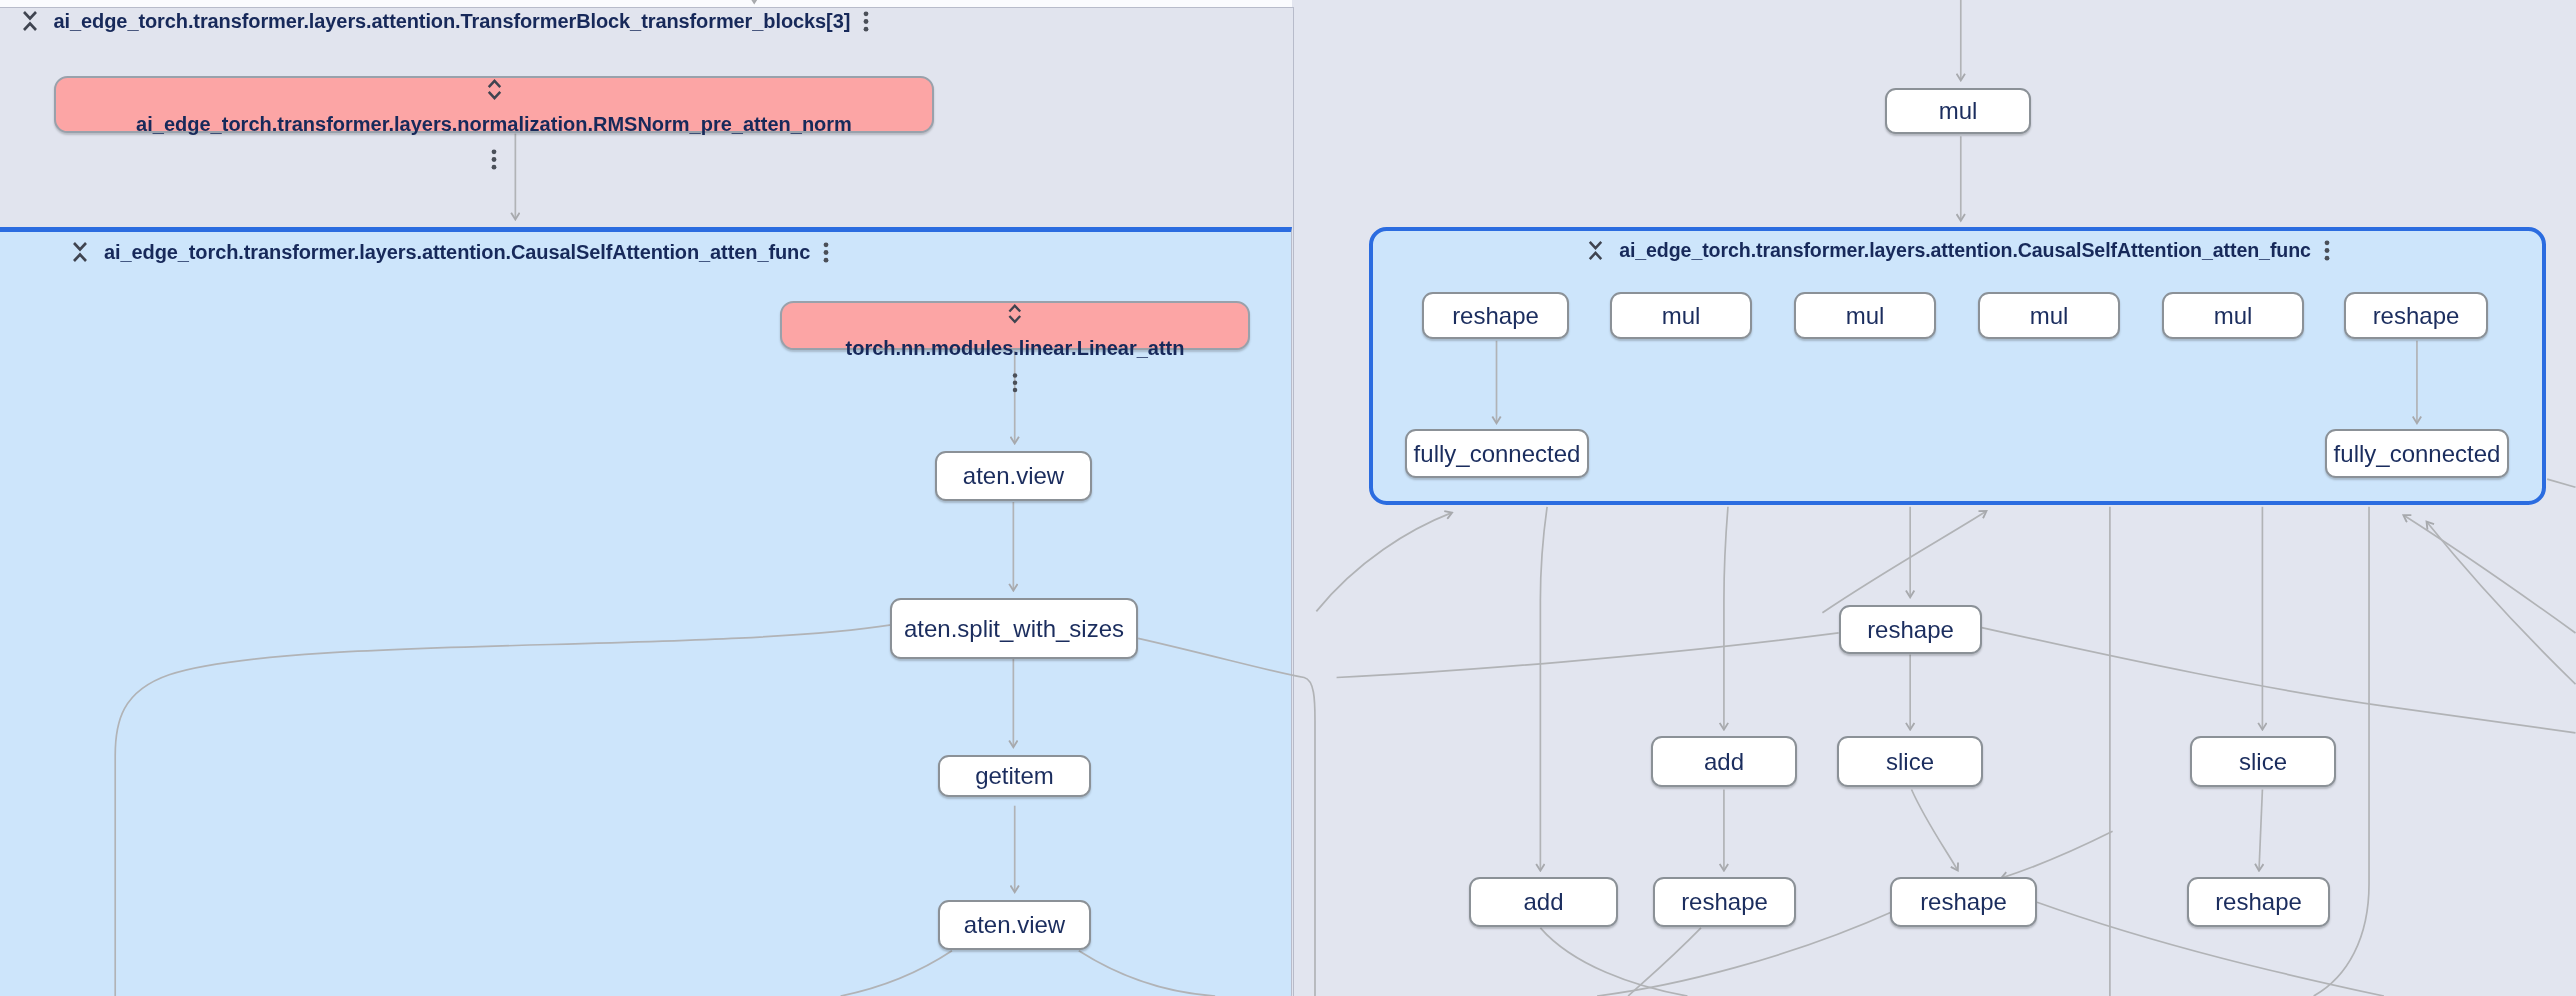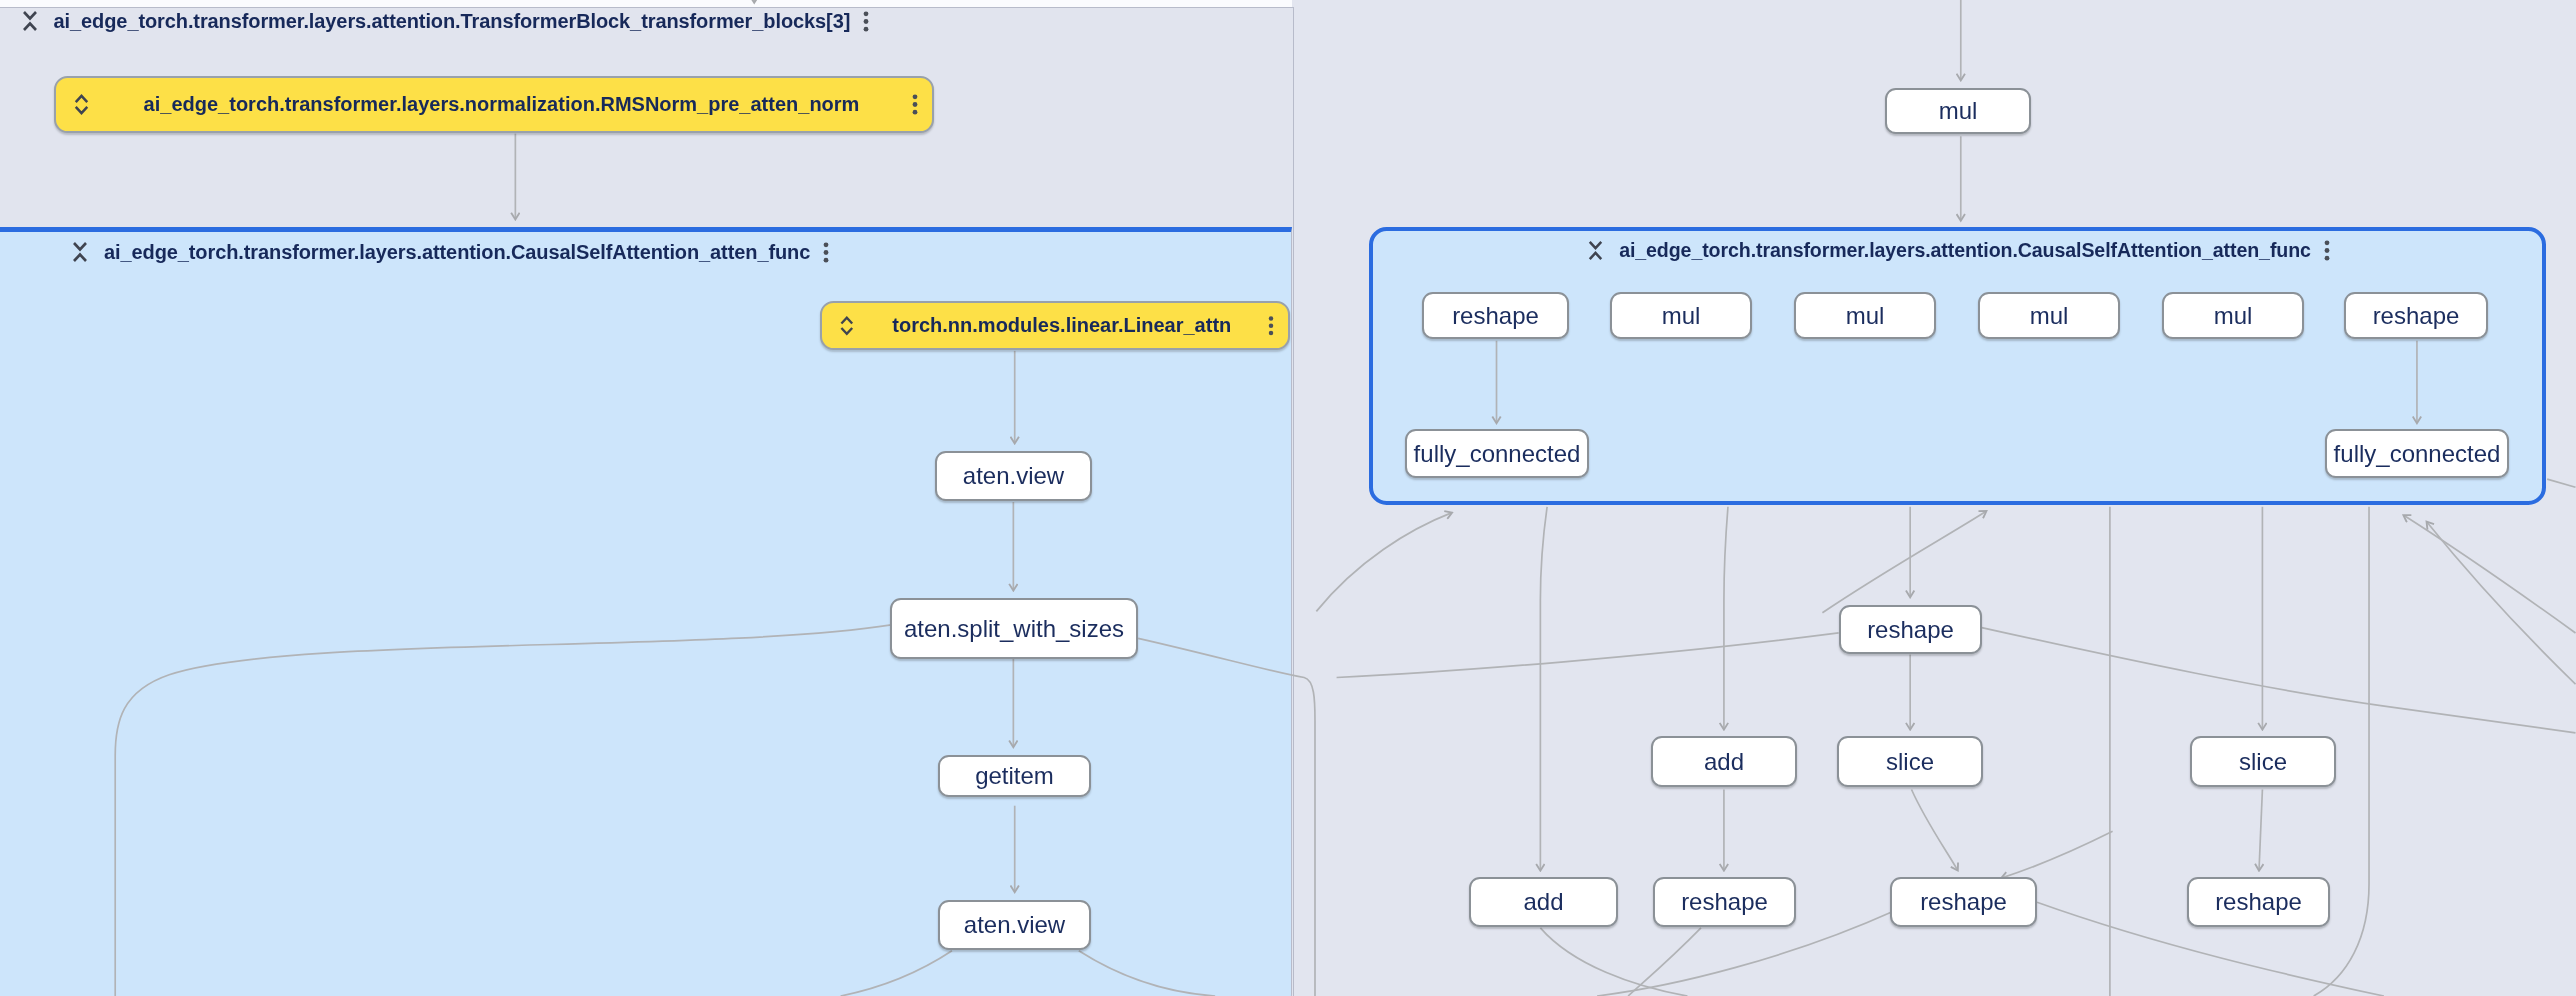--- a/index.html
+++ b/index.html
@@ -35,24 +35,24 @@
   .icon-btn{display:flex;align-items:center;justify-content:center;cursor:pointer;}
   
   .node{
     position:absolute;display:flex;align-items:center;justify-content:center;
     background:#ffffff;border:2px solid #8b9197;border-radius:10.8px;
     color:#1b2d5e;font-size:24px;font-weight:500;white-space:nowrap;
     box-shadow:0 2px 2px rgba(60,64,67,.28);box-sizing:border-box;
   }
   .pill{
     position:absolute;display:flex;align-items:center;
-    background:#fde047;border:2px solid #99a1ab;border-radius:13.5px;
+    background:#fca5a5;border:2px solid #99a1ab;border-radius:13.5px;
     color:#17295a;font-size:20px;font-weight:600;white-space:nowrap;
     box-shadow:0 2px 2px rgba(60,64,67,.25);box-sizing:border-box;
-    padding:0 13.5px;gap:12px;
+    padding:0 13.5px;gap:12px;flex-direction:column;
   }
   .pill .lbl{flex:1;text-align:center;}
   svg.edges{position:absolute;left:0;top:0;z-index:5;pointer-events:none;}
   .node,.pill{z-index:10;}
   .title-layer{z-index:12;}
 </style>
 </head>
 <body>
 
 <div class="abs white-strip"></div>
@@ -183,21 +183,21 @@
     <svg width="8" height="23" viewBox="0 0 8 24">
         <g fill="#4a4f58">
           <circle cx="4" cy="4" r="2.5"></circle>
           <circle cx="4" cy="12" r="2.5"></circle>
           <circle cx="4" cy="20" r="2.5"></circle>
         </g>
       </svg>
   </span>
 </div>
 
-<div class="pill" style="left:820px;top:301px;width:470px;height:49px;">
+<div class="pill" style="left:780px;top:301px;width:470px;height:49px;">
   <span class="icon-btn">
     <svg width="21.6" height="21.6" viewBox="0 0 24 24">
         <g fill="none" stroke="#3f4450" stroke-width="2.6">
           <path d="M6,9.5 L12,3 L18,9.5"></path>
           <path d="M6,14.5 L12,21 L18,14.5"></path>
         </g>
       </svg>
   </span>
   <span class="lbl">torch.nn.modules.linear.Linear_attn</span>
   <span class="icon-btn">

